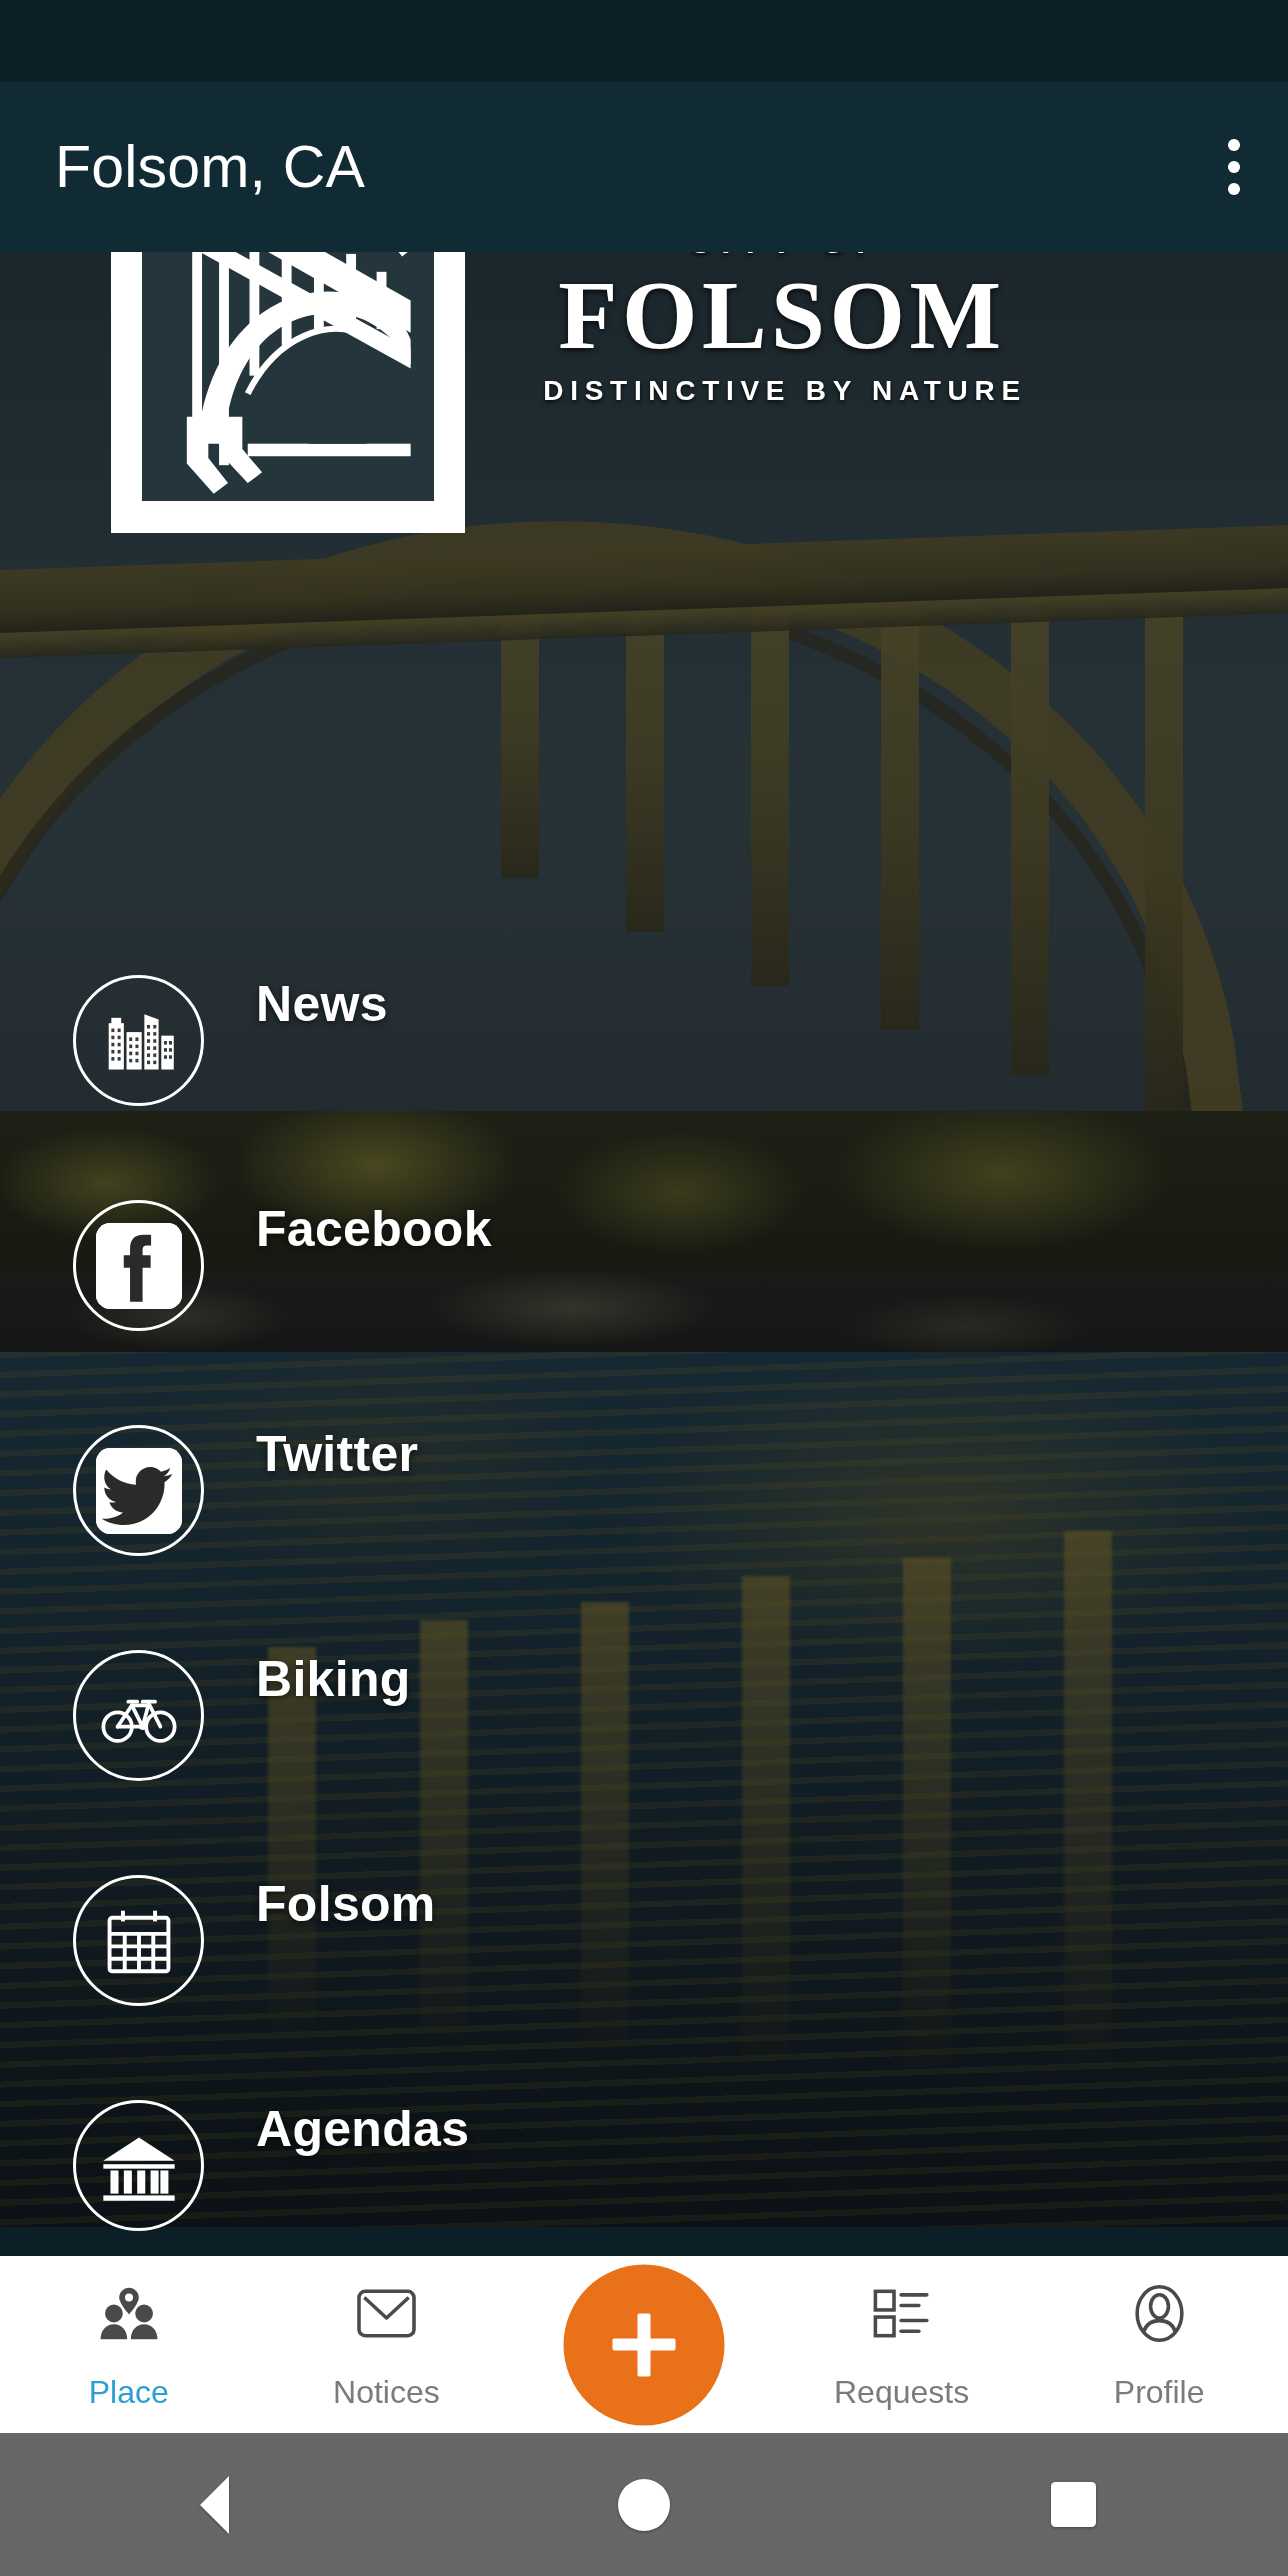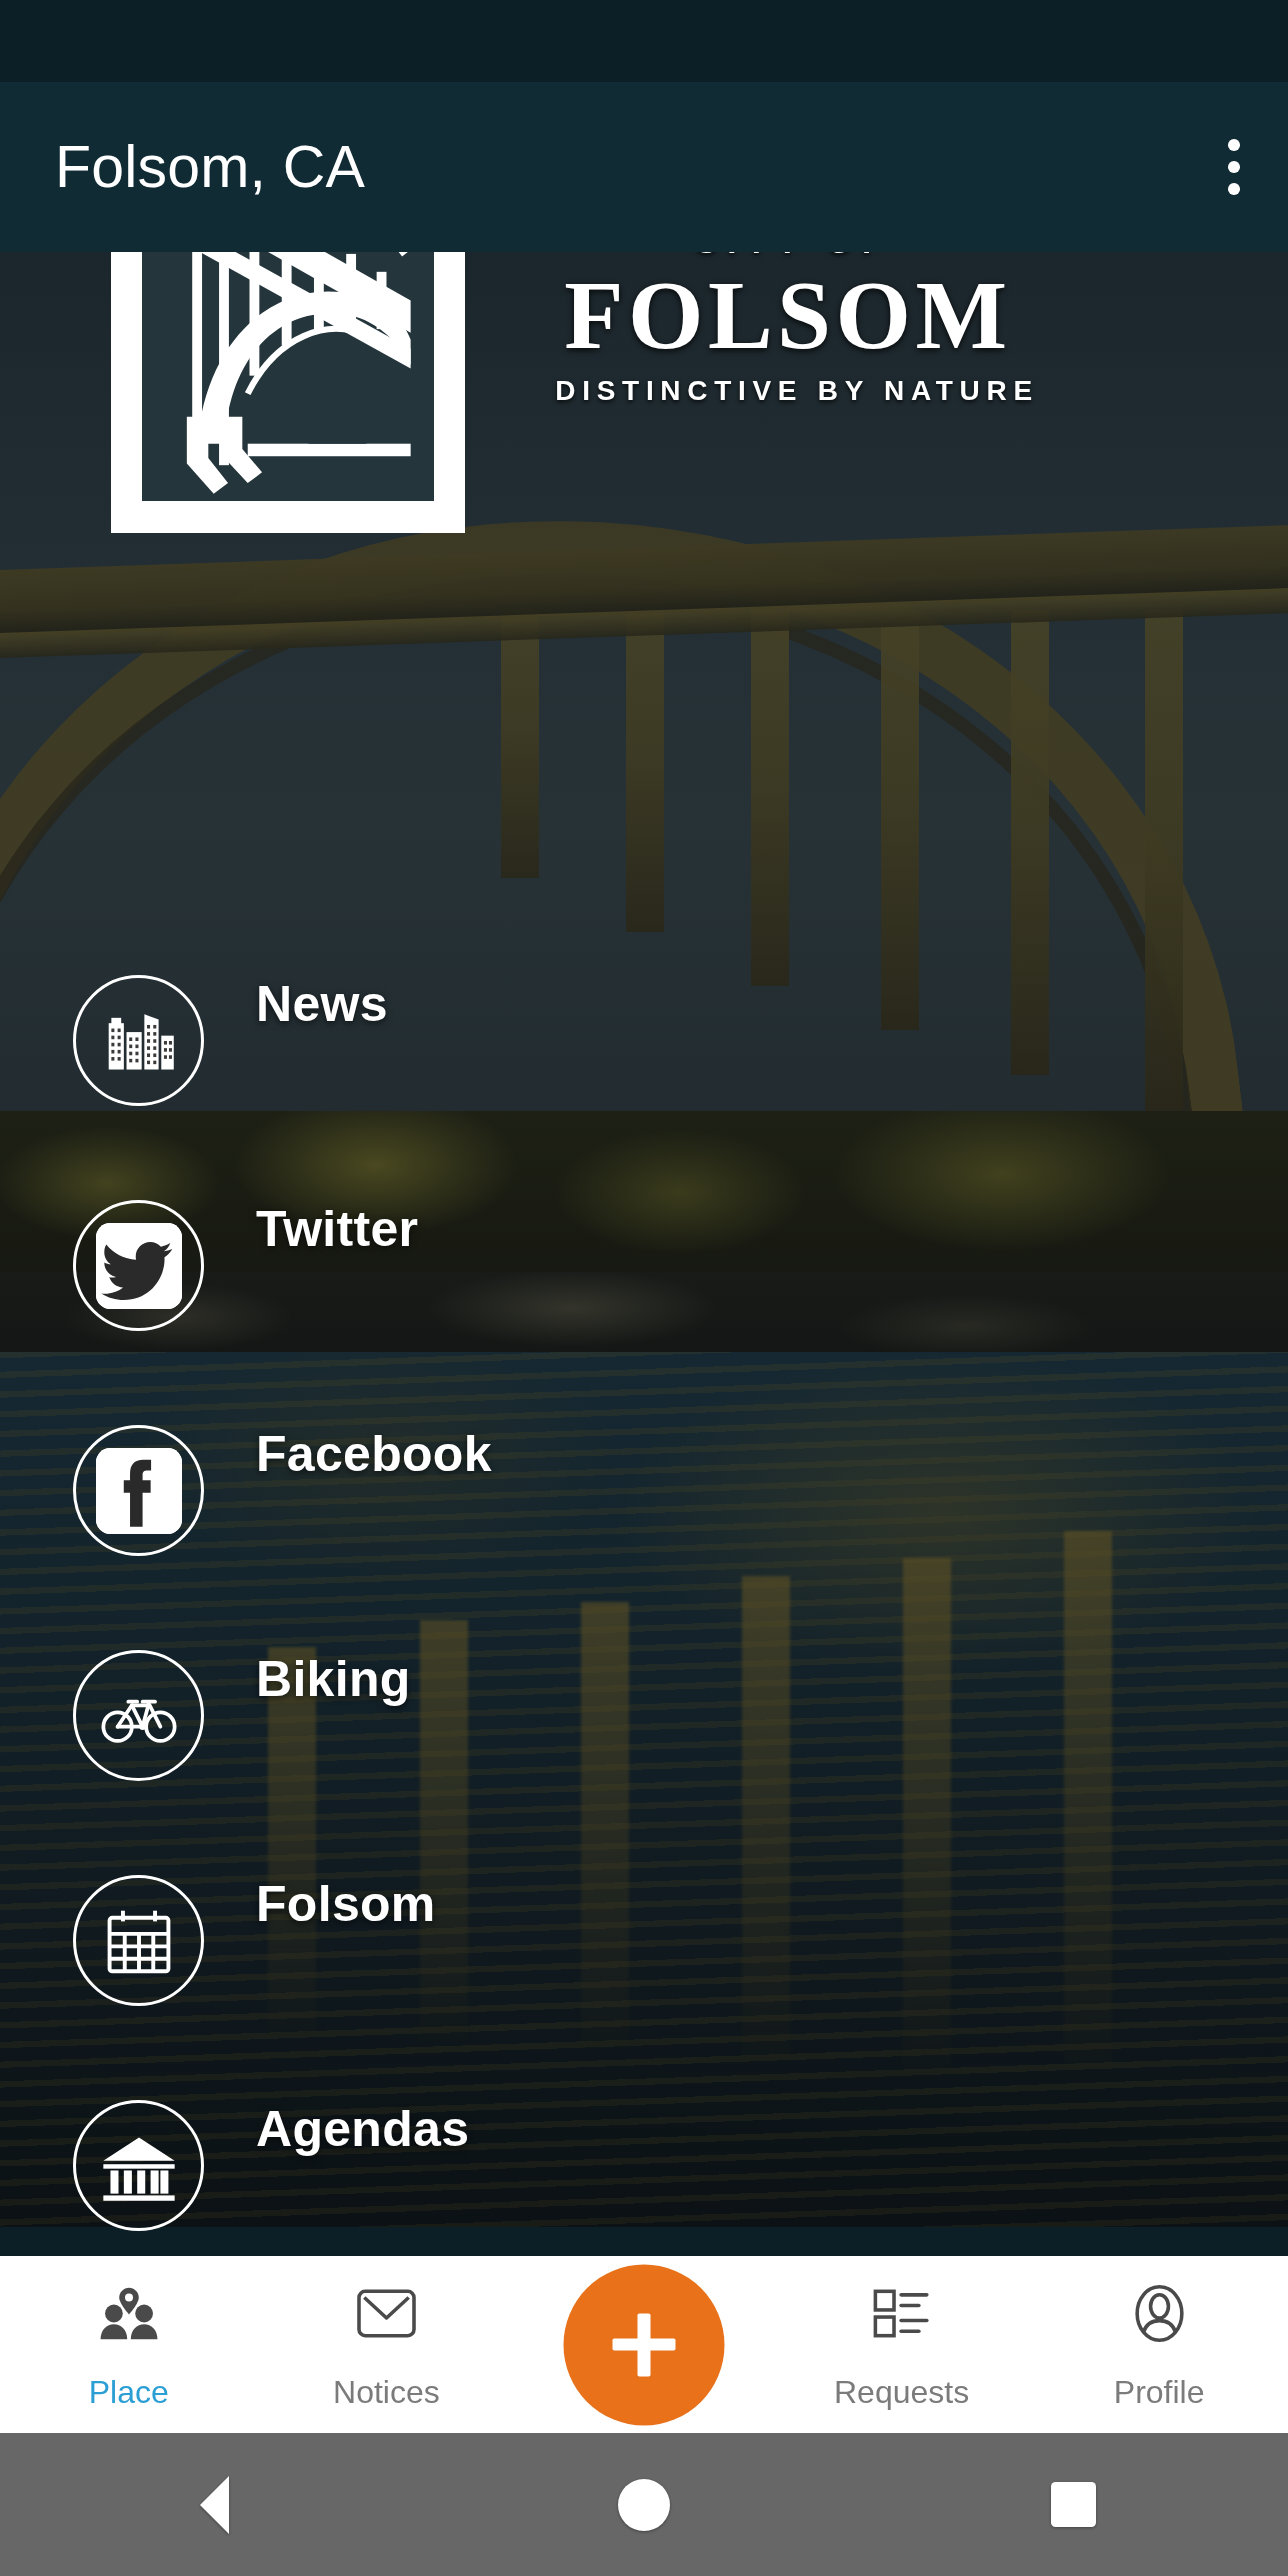--- a/index.html
+++ b/index.html
@@ -340,21 +340,20 @@
     margin-top: 3.6px;
     text-shadow: 0 1.8px 6.3px rgba(0,0,0,.85);
   }
   .wm-tag {
     font-size: 28px;
     letter-spacing: 6.7px;
     font-weight: 700;
     margin-top: 7.2px;
     padding-left: 6.3px;
     text-shadow: 0 1.8px 4.5px rgba(0,0,0,.8);
-    margin-left: 12px;
   }
 
   
   .menu-list {
     position: absolute;
     top: 975px; left: 0;
     width: 1288px;
     z-index: 12;
   }
   .menu-item {
@@ -637,47 +636,47 @@
         </svg>
       </div>
       <div class="menu-label">News</div>
     </div>
 
     <div class="menu-item">
       <div class="menu-circle">
         <div class="sq-badge">
           <svg width="86" height="86" viewBox="0 0 96 96" class="glyph">
             <rect x="0" y="0" width="96" height="96" rx="16" fill="#ffffff"></rect>
+            <path d="M61 50 L61 36 L52 36 L52 30 C52 26.5 53.5 25 57.5 25 L61.5 25 L61.5 13 L53 13
+                     C42.5 13 38 18.5 38 29 L38 36 L31 36 L31 50 L38 50 L38 88 L52 88 L52 50 Z" fill="#2a2a2a"></path>
+          </svg>
+        </div>
+      </div>
+      <div class="menu-label">Facebook</div>
+    </div>
+
+    <div class="menu-item">
+      <div class="menu-circle">
+        <div class="sq-badge">
+          <svg width="86" height="86" viewBox="0 0 96 96" class="glyph">
+            <rect x="0" y="0" width="96" height="96" rx="16" fill="#ffffff"></rect>
             <path d="M86 30 C82.5 31.6 78.8 32.6 75 33 C79 30.6 82 26.8 83.4 22.3
                      C79.7 24.5 75.6 26.1 71.3 27 C67.8 23.2 62.8 21 57.4 21
                      C47 21 38.6 29.4 38.6 39.8 C38.6 41.3 38.8 42.7 39.1 44
                      C23.4 43.2 9.6 35.7 0.4 24.3 C-1.3 27.2 -2.2 30.6 -2.2 34.2
                      C-2.2 40.8 1.2 46.6 6.3 50 C3.2 49.9 0.3 49 -2.2 47.6
                      L-2.2 47.8 C-2.2 57 4.3 64.6 13 66.3 C11.4 66.8 9.7 67 8 67
                      C6.7 67 5.5 66.9 4.3 66.7 C6.8 74.2 13.8 79.7 22.1 79.9
                      C15.6 85 7.4 88 -1.5 88 C-3 88 -4.5 87.9 -6 87.7
                      C2.4 93.1 12.4 96.2 23.1 96.2 C57.3 96.2 76 67.9 76 43.3
                      L75.9 40.9 C79.7 38.2 82.9 34.8 85.5 30.9 Z" fill="#2a2a2a" transform="translate(6,-2) scale(0.86) translate(6,6)"></path>
           </svg>
         </div>
       </div>
       <div class="menu-label">Twitter</div>
-    </div>
-
-    <div class="menu-item">
-      <div class="menu-circle">
-        <div class="sq-badge">
-          <svg width="86" height="86" viewBox="0 0 96 96" class="glyph">
-            <rect x="0" y="0" width="96" height="96" rx="16" fill="#ffffff"></rect>
-            <path d="M61 50 L61 36 L52 36 L52 30 C52 26.5 53.5 25 57.5 25 L61.5 25 L61.5 13 L53 13
-                     C42.5 13 38 18.5 38 29 L38 36 L31 36 L31 50 L38 50 L38 88 L52 88 L52 50 Z" fill="#2a2a2a"></path>
-          </svg>
-        </div>
-      </div>
-      <div class="menu-label">Facebook</div>
     </div>
 
     <div class="menu-item">
       <div class="menu-circle">
         <svg width="82" height="82" viewBox="0 0 92 92" class="glyph">
           <g fill="none" stroke="#ffffff" stroke-width="4.2" stroke-linecap="round" stroke-linejoin="round">
             <circle cx="22" cy="58" r="16"></circle>
             <circle cx="70" cy="58" r="16"></circle>
             <path d="M22 58 L38 34 L58 34 L70 58"></path>
             <path d="M38 34 L50 58 L22 58"></path>

